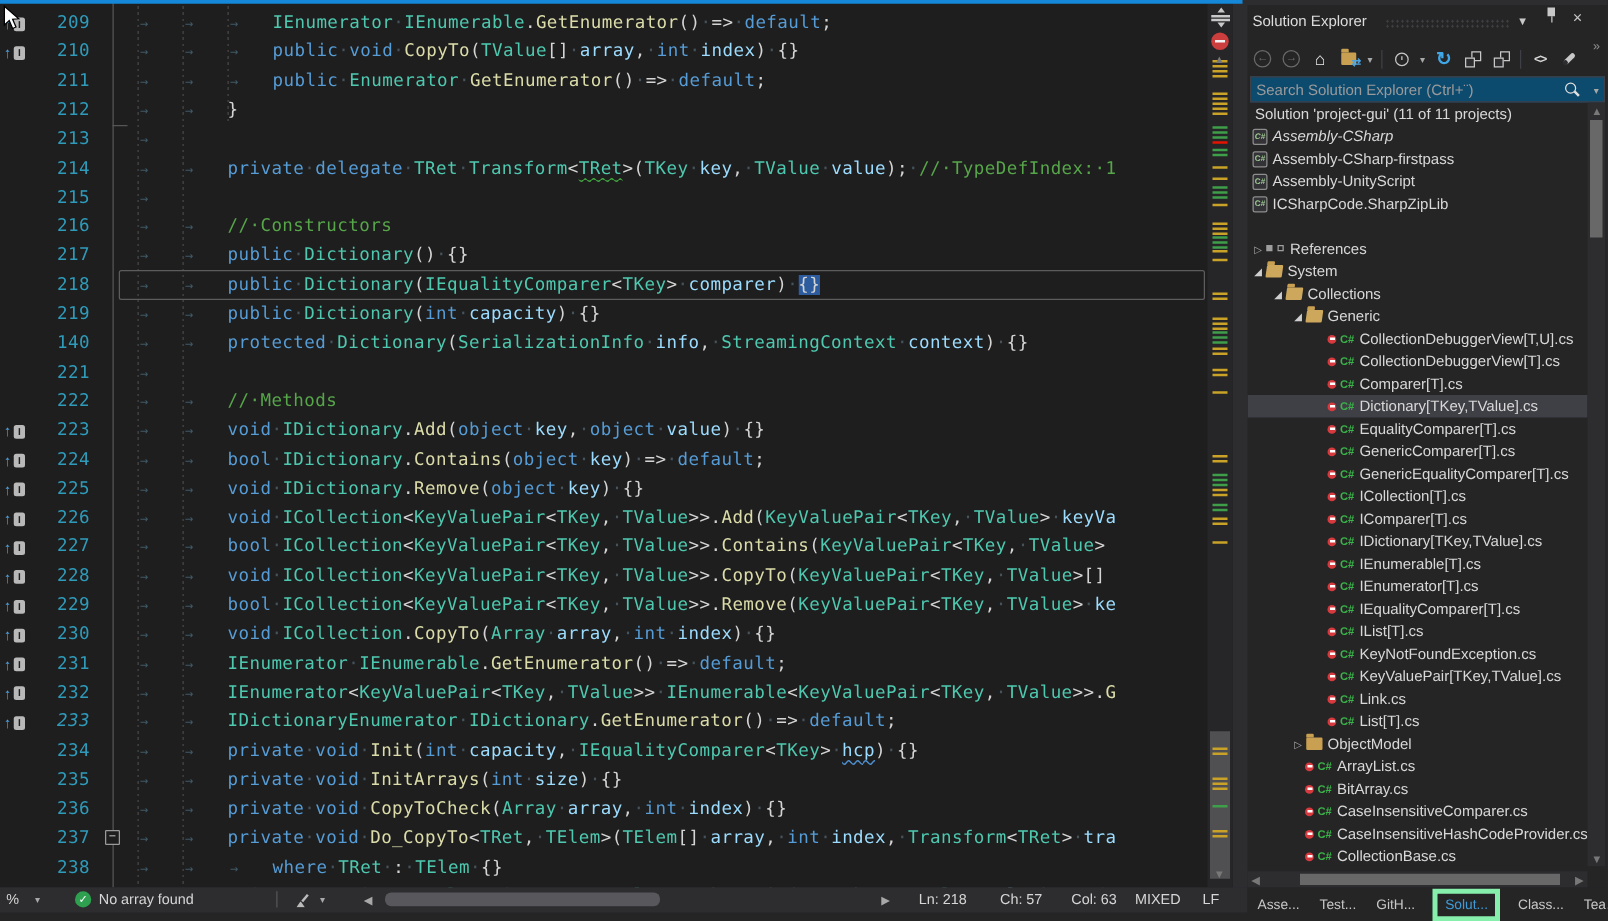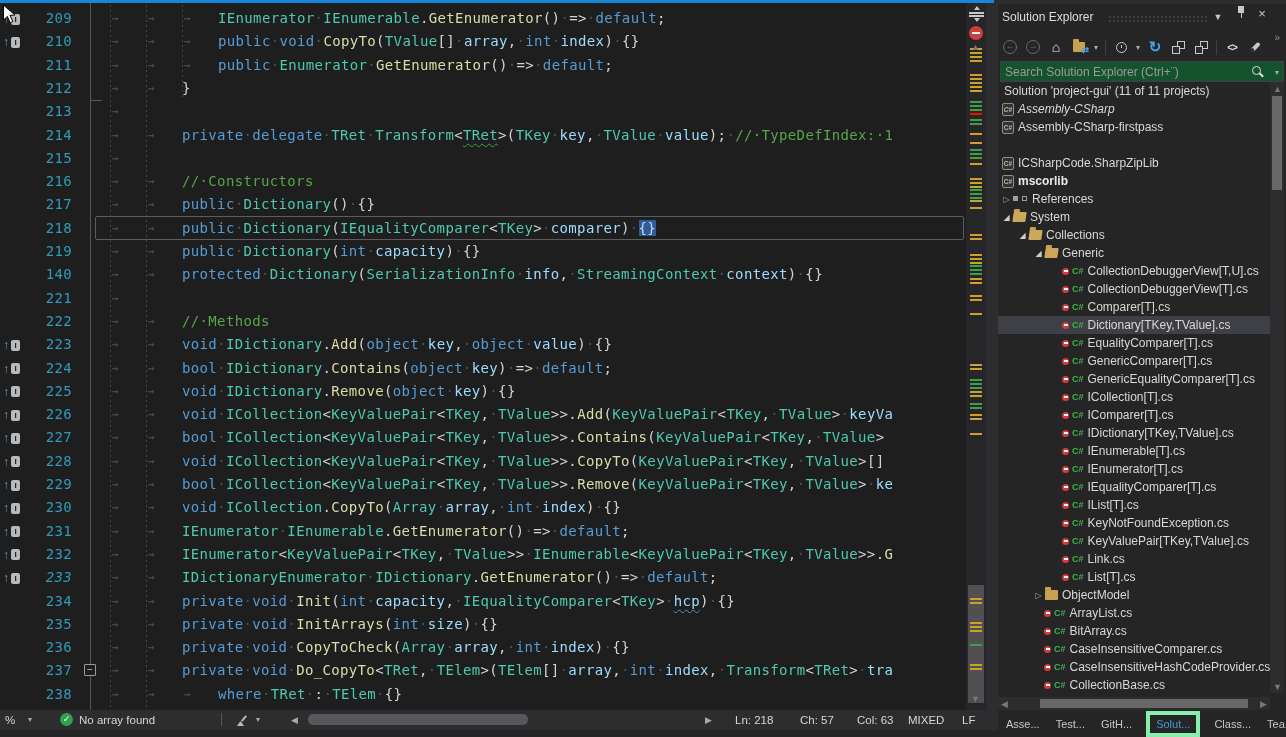--- a/index.html
+++ b/index.html
@@ -69,21 +69,21 @@
   .clock{position:relative;width:11px;height:11px;border:1.2px solid #c8c8c8;border-radius:50%}
   .clock::after{content:"";position:absolute;left:4px;top:2px;width:1.2px;height:3.5px;background:#c8c8c8}
   .refresh{color:#3fa7e8;font-size:15px;font-weight:bold}
   .stack{position:relative;width:13px;height:13px}
   .stack .b1{position:absolute;right:0;top:0;width:8px;height:8px;border:1px solid #c8c8c8}
   .stack .b2{position:absolute;left:0;bottom:0;width:8px;height:8px;border:1px solid #c8c8c8;background:#2d2d30}
   .code-glyph{font-size:10px;font-weight:bold;letter-spacing:-1px;color:#dcdcdc}
   .wrench{width:11px;height:4px;background:#c8c8c8;border-radius:2px;transform:rotate(-45deg);position:relative}
   .wrench::after{content:"";position:absolute;left:-1px;top:0;width:4px;height:4px;border-radius:50%;background:#2d2d30}
   .overflow-glyph{position:absolute;right:2px;top:-2px;color:#909090;font-size:10px}
-  .se-search{position:absolute;left:2px;top:57px;width:284px;height:21px;background:#14532d;border:1px solid #3f3f46}
+  .se-search{position:absolute;left:2px;top:57px;width:284px;height:21px;background:#0c4a6e;border:1px solid #3f3f46}
   .se-search input{position:absolute;left:4px;top:0;width:240px;height:19px;background:transparent;border:none;outline:none;color:#cccccc;font-size:12px;font-family:"Liberation Sans",sans-serif}
   .se-search input::placeholder{color:#9a9a9a}
   .mag{position:absolute;right:18px;top:4px;width:13px;height:13px}
   .mag::before{content:"";position:absolute;left:0;top:0;width:7px;height:7px;border:1.6px solid #e0e0e0;border-radius:50%}
   .mag::after{content:"";position:absolute;left:7px;top:8px;width:5px;height:1.6px;background:#e0e0e0;transform:rotate(45deg)}
   .se-search .caret{position:absolute;right:4px;top:6px}
   #se-tree{position:absolute;left:0;top:78px;width:288px;height:615px;overflow:hidden;font-size:12px}
   .tree-row{position:absolute;left:0;right:16px;height:18px;display:flex;align-items:center;white-space:nowrap}
   .tree-row.sel{background:#3f3f46}
   .tree-row .lbl{color:#d8d8d8;margin-left:4px}
@@ -469,27 +469,27 @@
           <span class="lbl">Solution 'project-gui' (11 of 11 projects)</span>
         </div>
         <div class="tree-row" title="Assembly-CSharp" style="top: 18px; padding-left: 4px; font-style: italic;">
           <span class="proj-icon">C#</span>
           <span class="lbl">Assembly-CSharp</span>
         </div>
         <div class="tree-row" title="Assembly-CSharp-firstpass" style="top: 36px; padding-left: 4px;">
           <span class="proj-icon">C#</span>
           <span class="lbl">Assembly-CSharp-firstpass</span>
         </div>
+        <div class="tree-row" title="Assembly-UnityScript" style="top: 54px; padding-left: 4px;">
+          <span class="proj-icon">C#</span>
+          <span class="lbl">Assembly-UnityScript</span>
+        </div>
         <div class="tree-row" title="ICSharpCode.SharpZipLib" style="top: 72px; padding-left: 4px;">
           <span class="proj-icon">C#</span>
           <span class="lbl">ICSharpCode.SharpZipLib</span>
-        </div>
-        <div class="tree-row" title="mscorlib" style="top: 90px; padding-left: 4px;">
-          <span class="proj-icon">C#</span>
-          <span class="lbl bold">mscorlib</span>
         </div>
         <div class="tree-row" title="References" style="top: 108px; padding-left: 2px;">
           <span class="exp closed">▷</span>
           <span class="ref-icon">
             <span class="s1"></span>
             <span class="s2"></span>
           </span>
           <span class="lbl">References</span>
         </div>
         <div class="tree-row" title="System" style="top: 126px; padding-left: 2px;">

